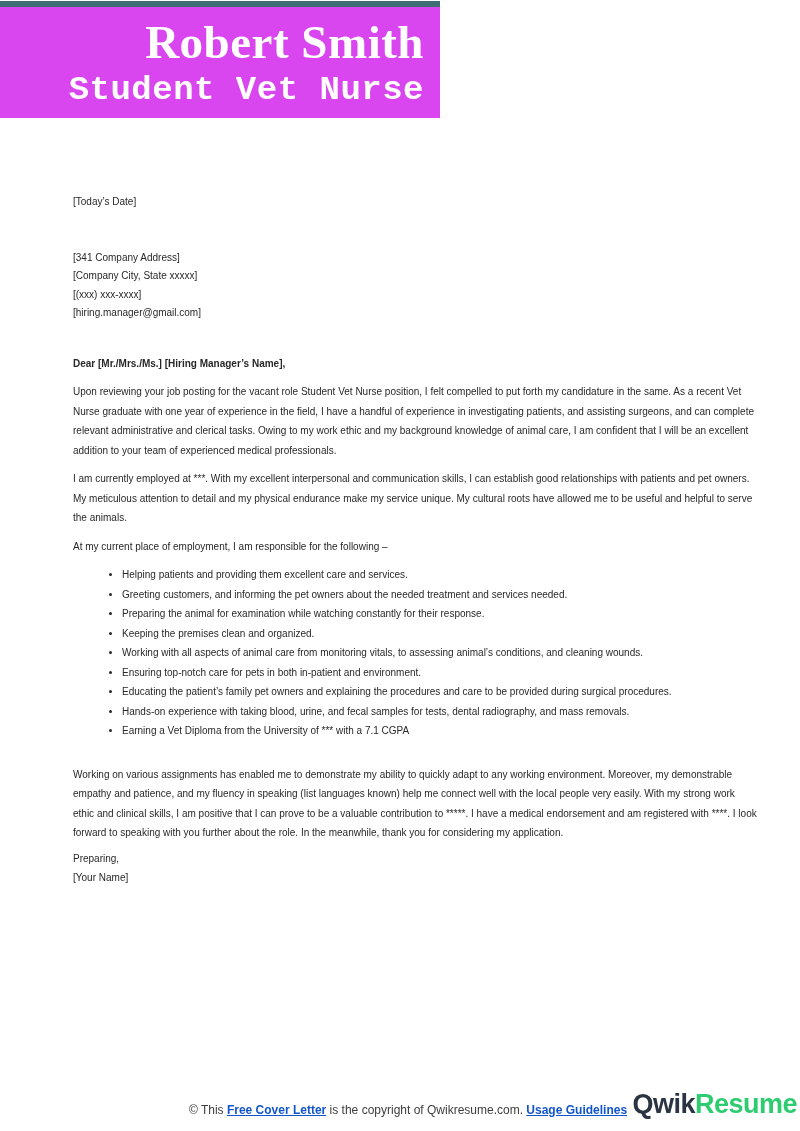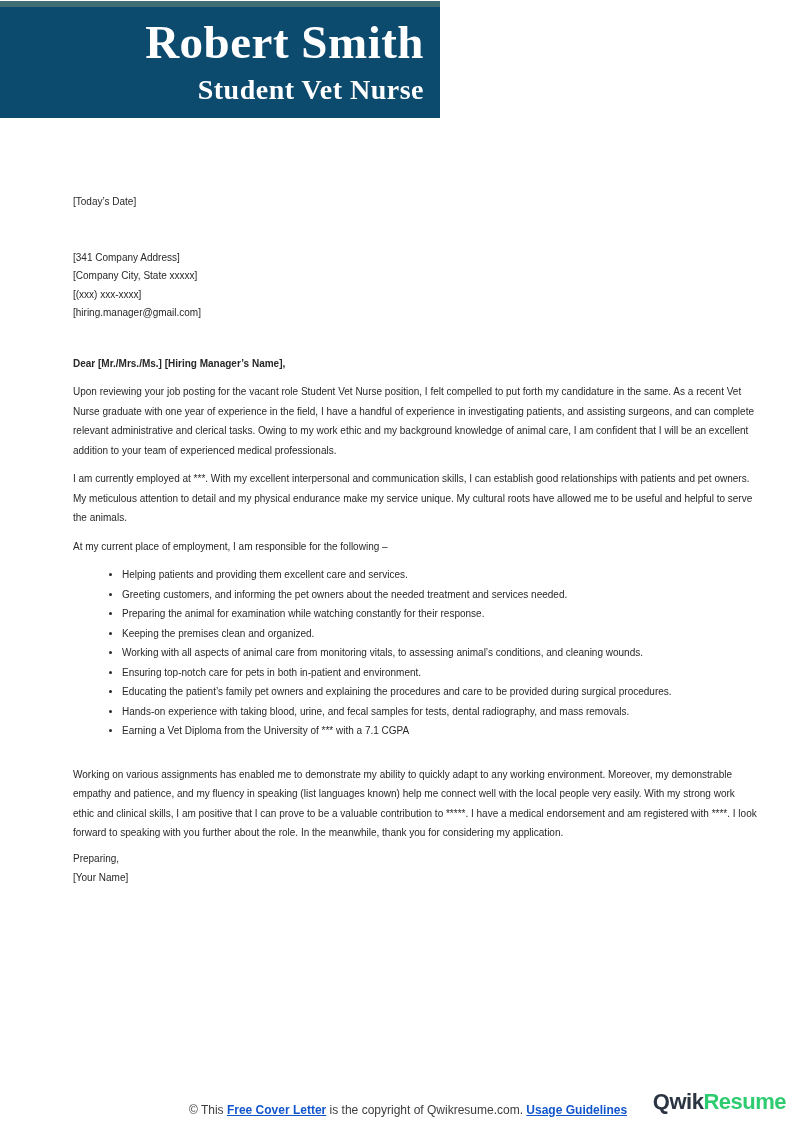--- a/index.html
+++ b/index.html
@@ -17,39 +17,39 @@
     color: #282828;
   }
 
   
   .header-block {
     position: absolute;
     left: 0;
     top: 1px;
     width: 424px;
     height: 111px;
-    background: #0c4a6e;
+    background: #d946ef;
     border-top: 6px solid #3f6e74;
     text-align: right;
     padding-right: 16px;
     box-sizing: content-box;
   }
   .header-name {
     font-family: "Liberation Serif", serif;
     font-weight: bold;
     font-size: 47px;
     line-height: 52px;
     color: #ffffff;
     margin-top: 9px;
     letter-spacing: 0.5px;
   }
   .header-title {
-    font-family: Liberation Serif, serif;
+    font-family: Liberation Mono, monospace;
     font-weight: bold;
-    font-size: 28px;
+    font-size: 34px;
     line-height: 32px;
     color: #ffffff;
     margin-top: 6px;
     letter-spacing: 0.5px;
   }
 
   
   .letter {
     position: absolute;
     left: 73px;
@@ -89,23 +89,23 @@
     color: #3d3d3d;
   }
   .footer-copyright a {
     color: #1155cc;
     font-weight: bold;
     text-decoration: underline;
     cursor: pointer;
   }
   .brand-logo {
     position: absolute;
-    right: 14px;
+    right: 3px;
     top: -7px;
-    font-size: 22px;
+    font-size: 27px;
     font-weight: bold;
     letter-spacing: -0.5px;
     white-space: nowrap;
   }
   .brand-qwik { color: #2b3442; }
   .brand-resume { color: #2ecc71; }
 </style>
 </head>
 <body>
 

